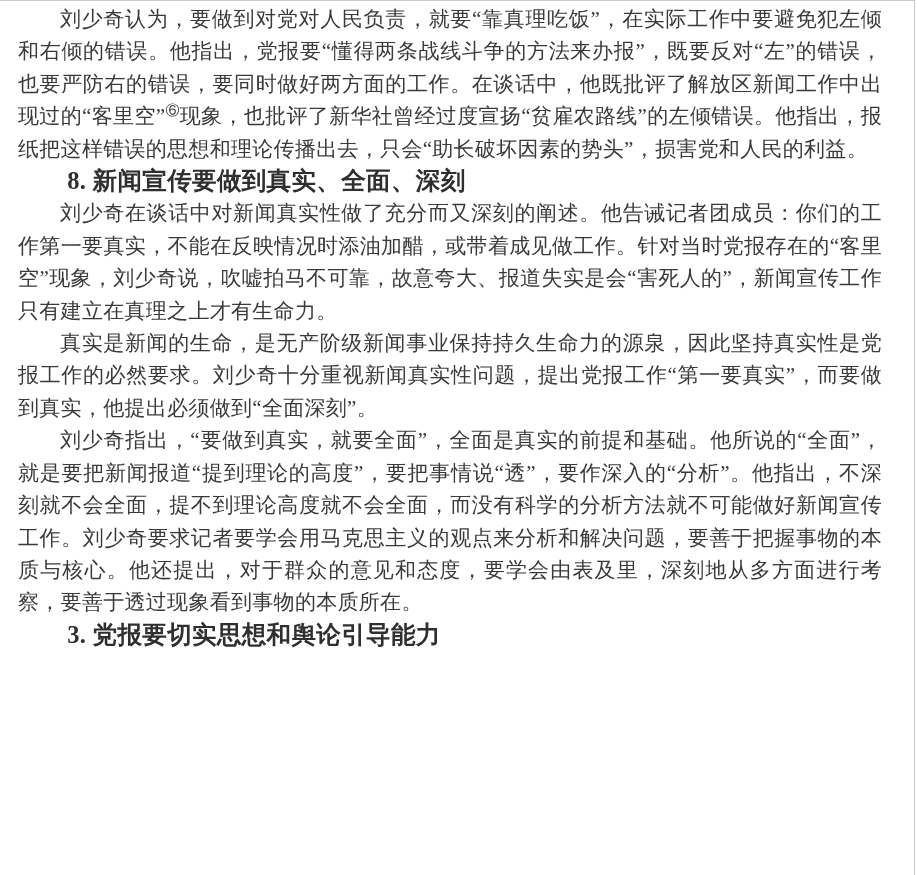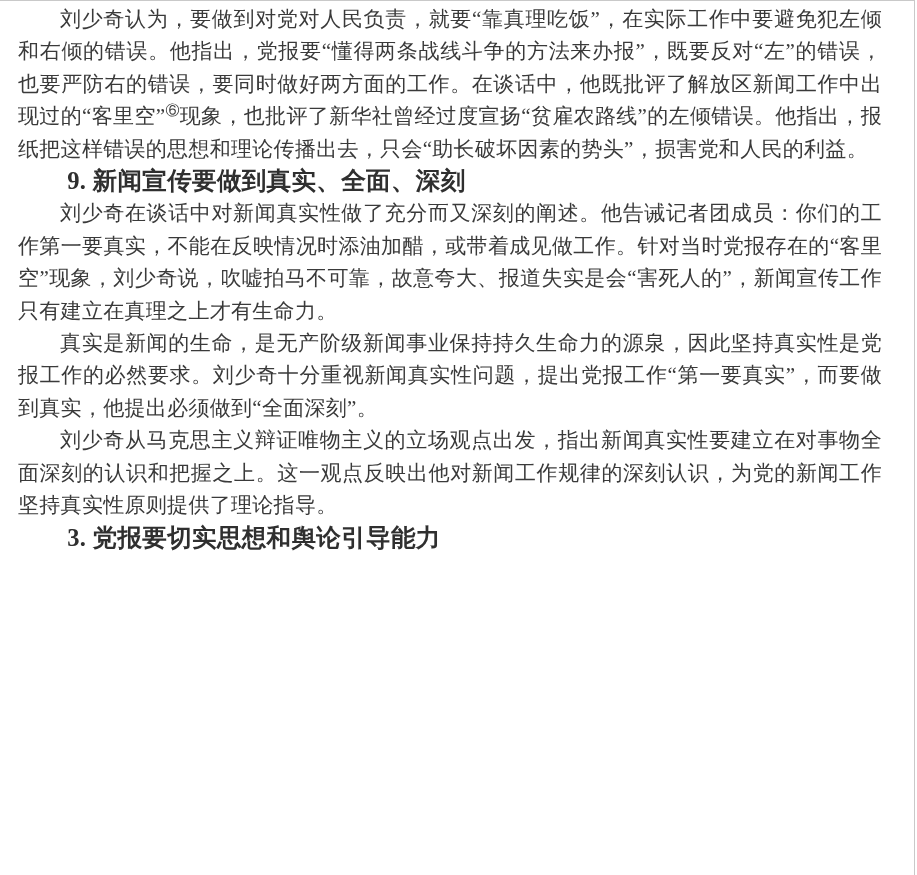--- a/index.html
+++ b/index.html
@@ -70,25 +70,25 @@
 <body>
 
 <div class="page">
   <div class="page-top-border"></div>
   <div class="page-right-border"></div>
 
   <div class="text-col">
     <p class="para"><span>刘少奇认为，要做到对党对人民负责，就要“靠真理吃饭”，在实际工作中要避免犯左倾和右倾的错误。他指出，党报要“懂得两条战线斗争的方法来办报”，既要反对“左”的错误，也要严防右的错误，要同时做好两方面的工作。在谈话中，他既批评了解放区新闻工作中出现过的“客里空”</span><sup class="footnote-ref">⑥</sup><span>现象，也批评了新华社曾经过度宣扬“贫雇农路线”的左倾错误。他指出，报纸把这样错误的思想和理论传播出去，只会“助长破坏因素的势头”，损害党和人民的利益。</span></p>
 
 
-    <h3 class="heading">9. 新闻宣传要做到真实、全面、深刻</h3>
+    <h3 class="heading">8. 新闻宣传要做到真实、全面、深刻</h3>
 
     <p class="para">刘少奇在谈话中对新闻真实性做了充分而又深刻的阐述。他告诫记者团成员：你们的工作第一要真实，不能在反映情况时添油加醋，或带着成见做工作。针对当时党报存在的“客里空”现象，刘少奇说，吹嘘拍马不可靠，故意夸大、报道失实是会“害死人的”，新闻宣传工作只有建立在真理之上才有生命力。</p>
 
     <p class="para">真实是新闻的生命，是无产阶级新闻事业保持持久生命力的源泉，因此坚持真实性是党报工作的必然要求。刘少奇十分重视新闻真实性问题，提出党报工作“第一要真实”，而要做到真实，他提出必须做到“全面深刻”。</p>
 
+    <p class="para">刘少奇指出，“要做到真实，就要全面”，全面是真实的前提和基础。他所说的“全面”，就是要把新闻报道“提到理论的高度”，要把事情说“透”，要作深入的“分析”。他指出，不深刻就不会全面，提不到理论高度就不会全面，而没有科学的分析方法就不可能做好新闻宣传工作。刘少奇要求记者要学会用马克思主义的观点来分析和解决问题，要善于把握事物的本质与核心。他还提出，对于群众的意见和态度，要学会由表及里，深刻地从多方面进行考察，要善于透过现象看到事物的本质所在。</p>
 
-    <p class="para">刘少奇从马克思主义辩证唯物主义的立场观点出发，指出新闻真实性要建立在对事物全面深刻的认识和把握之上。这一观点反映出他对新闻工作规律的深刻认识，为党的新闻工作坚持真实性原则提供了理论指导。</p>
 
     <h3 class="heading">3. 党报要切实思想和舆论引导能力</h3>
 
   </div>
 </div>
 
 </body></html>

